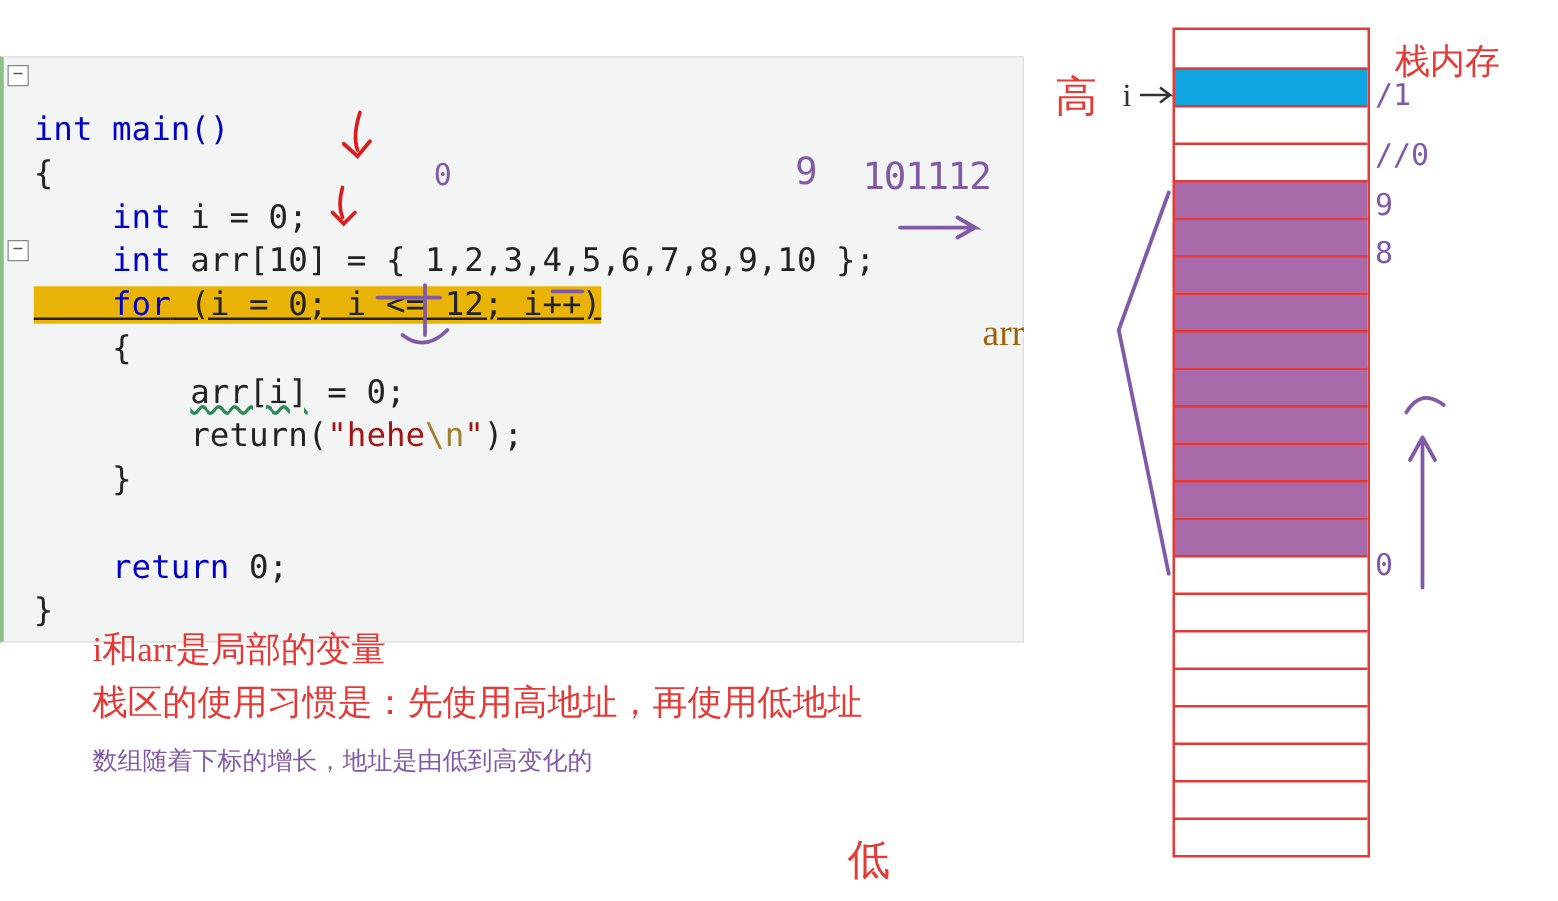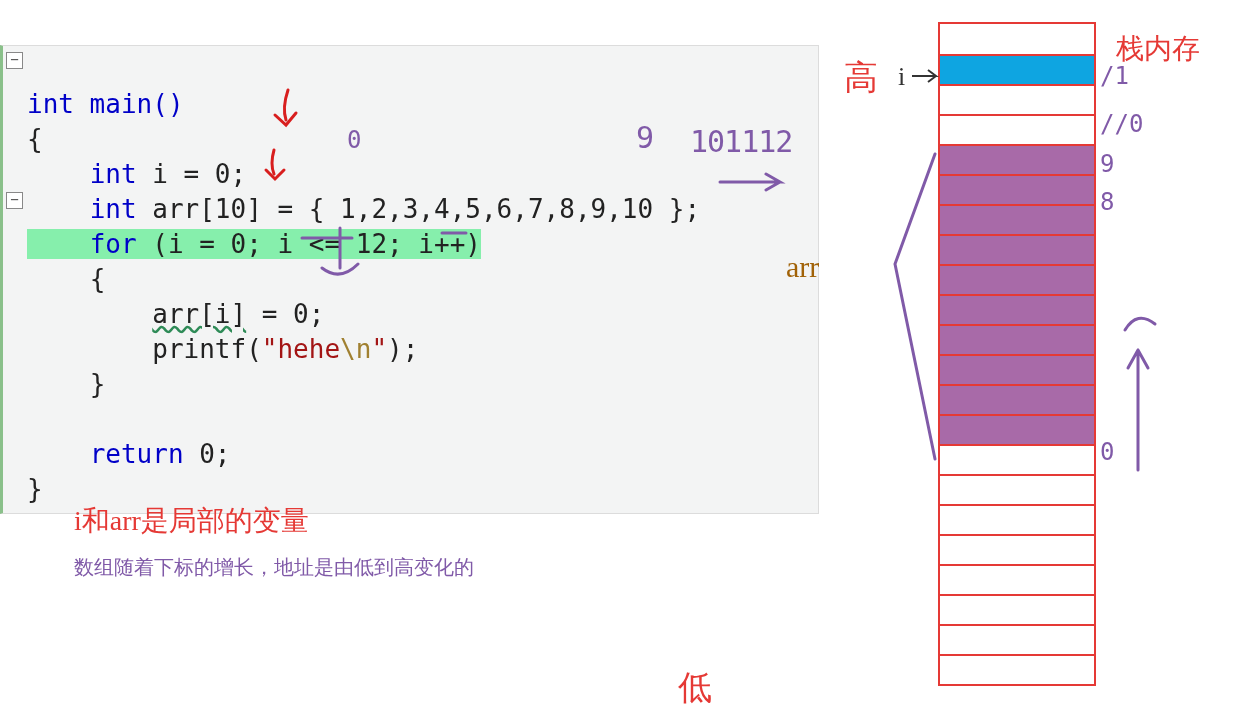--- a/index.html
+++ b/index.html
@@ -8,21 +8,21 @@
   .editor{position:absolute;left:0;top:45px;width:815px;background:#f3f4f4;border:1px solid #dcdcdc;
           border-left:3px solid #8ac08a;padding:6px 0 6px 0;}
   .gutter{position:absolute;left:3px;top:6px;bottom:6px;width:20px;}
   .fold{width:15px;height:15px;border:1px solid #888;background:#fff;font-size:14px;line-height:13px;
         text-align:center;color:#555;position:absolute;left:0;}
   .codelines{margin-left:24px;white-space:pre;line-height:35px;font-size:26px;}
   .kw{color:#0000c8;}
   .escseq{color:#a08030;}
   .str{color:#a31515;}
   .wavy{text-decoration:underline wavy #2e8b57;}
-  .hl{background:#86efac;}
+  .hl{background:#eab308;text-decoration:underline;}
   
   .notes{position:absolute;left:74px;top:500px;line-height:42px;font-family:"Songti SC","SimSun",serif;}
   .notes .red{color:#e53935;font-size:28px;}
   .notes .purple{color:#805aa8;font-size:20px;margin-top:4px;}
   
   .stack{position:absolute;left:938px;top:22px;width:154px;border:2px solid #e53935;}
   .cell{height:30px;border-top:2px solid #e53935;box-sizing:border-box;}
   .cell:first-child{border-top:none;}
   .cell.blue{background:#0ea5e1;}
   .cell.purple{background:#a86aa8;}
@@ -41,29 +41,30 @@
     <div class="fold" style="top:140px">−</div>
   </div>
   <div class="codelines">
 <span class="kw"><span class="kw">int</span> main()</span>
 <span>{</span>
     <span class="kw">int</span><span> i = 0;</span>
     <span class="kw">int</span><span> arr[10] = { 1,2,3,4,5,6,7,8,9,10 };</span>
 <span class="hl">    <span class="kw">for</span><span> (i = 0; i &lt;= 12; i++)</span></span>
     <span>{</span>
         <span class="wavy">arr[i]</span><span> = 0;</span>
-        <span>printf(</span><span class="str">"hehe</span><span class="escseq">\n</span><span class="str">"</span><span>);</span>
+        <span>return(</span><span class="str">"hehe</span><span class="escseq">\n</span><span class="str">"</span><span>);</span>
     <span>}</span>
 
     <span class="kw">return</span><span> 0;</span>
 <span>}</span></div>
 </div>
 
 <div class="notes">
   <div class="red">i和arr是局部的变量</div>
+  <div class="red">栈区的使用习惯是：先使用高地址，再使用低地址</div>
   <div class="purple">数组随着下标的增长，地址是由低到高变化的</div>
 </div>
 
 <div class="stack">
   <div class="cell"></div>
   <div class="cell blue"></div>
   <div class="cell"></div>
   <div class="cell"></div>
   <div class="cell purple"></div>
   <div class="cell purple"></div>

